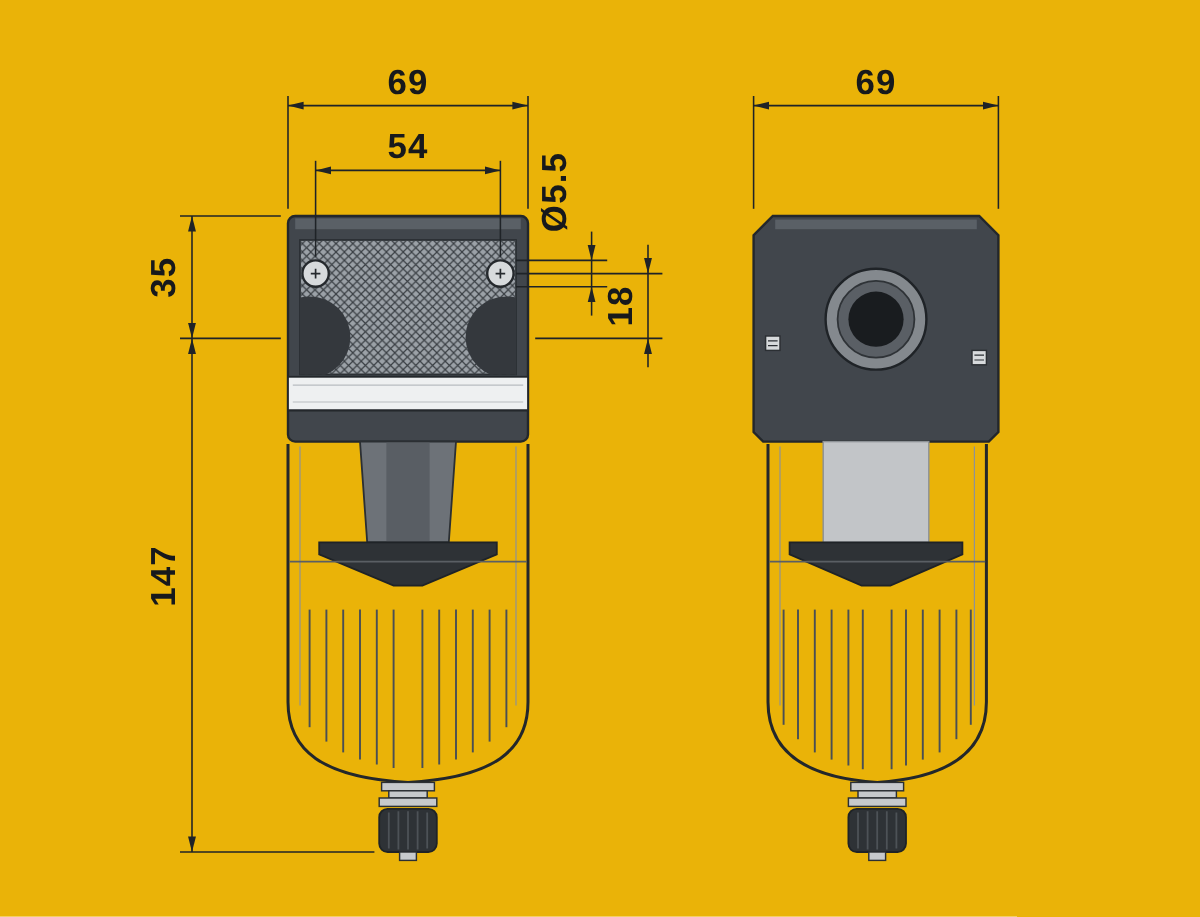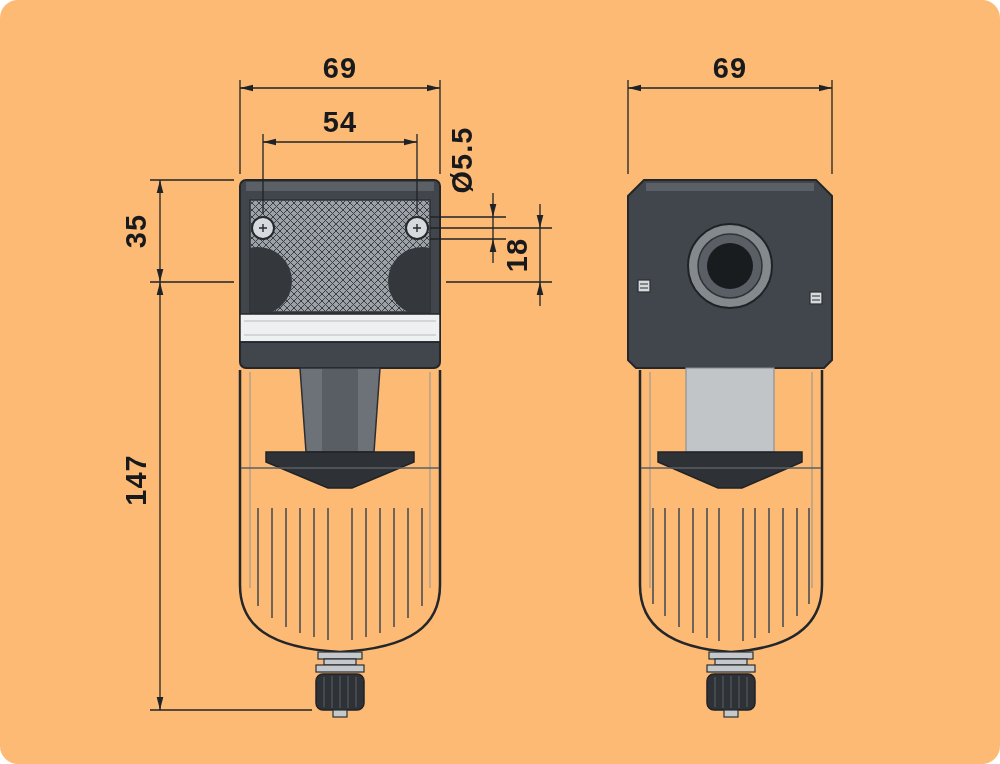--- a/index.html
+++ b/index.html
@@ -1,22 +1,21 @@
 <!DOCTYPE html>
 <html><head>
 <meta charset="utf-8">
 <style>
   html,body{margin:0;padding:0;background:#ffffff;}
   .canvas{
     position:relative;
     width:1000px;height:764px;
-    background:#fdba74;
+    background:#eab308;
     font-family:"Liberation Sans", sans-serif;
     overflow:hidden;
-    border-radius:18px;
   }
   svg{display:block;}
   text.dim{
     font-family:"Liberation Sans", sans-serif;
     font-size:29px;
     font-weight:600;
     fill:#17191c;
     letter-spacing:1px;
   }
 </style>

